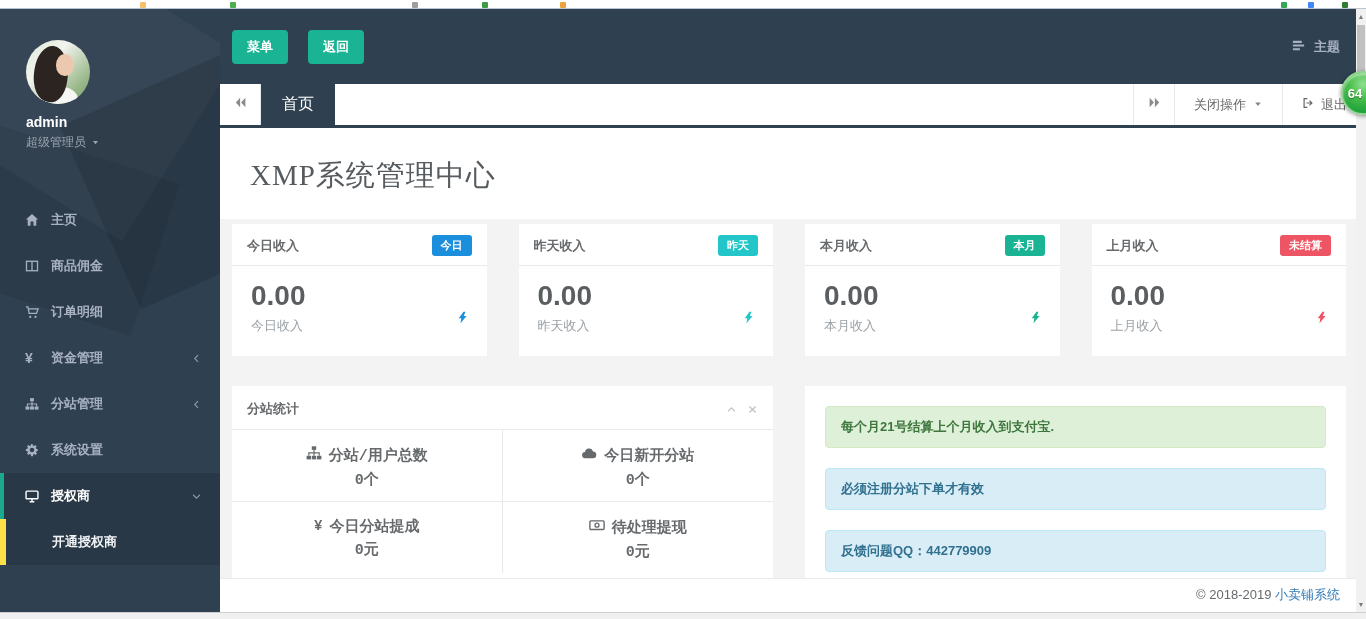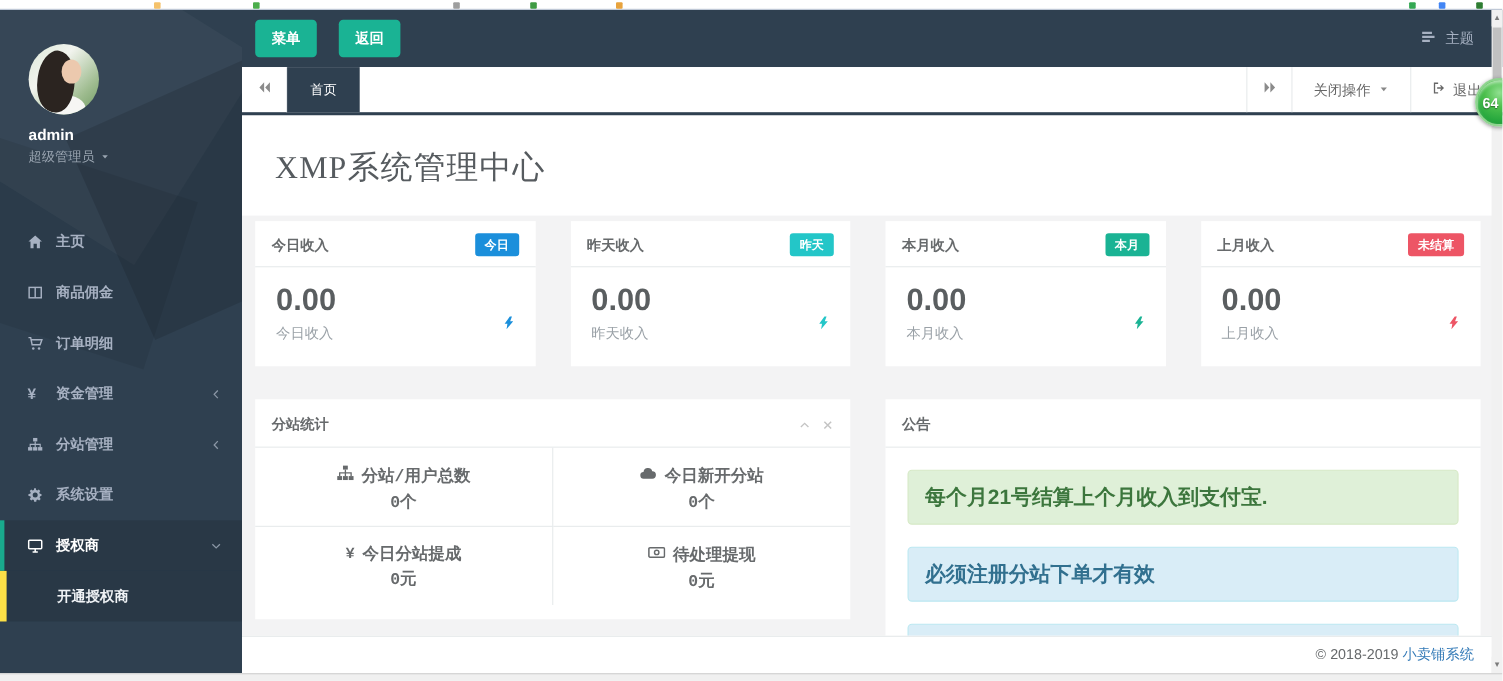--- a/index.html
+++ b/index.html
@@ -35,31 +35,31 @@
   .nav-item .nav-chevron { color:#8a96a5; display:flex; }
   .nav-item .nav-chevron svg { width:11px; height:11px; }
   .nav-item.active { background:#293846; border-left:4px solid #19aa8d; padding-left:21px; color:#ffffff; }
   .nav-item.active .nav-icon { color:#ffffff; }
   .submenu { position:relative; z-index:2; background:#293846; border-left:6px solid #fde047; }
   .sub-item { height:46px; line-height:46px; padding-left:46px; color:#f0f3f6; font-size:13px; font-weight:bold; cursor:pointer; }
   .yen-glyph { font-size:14px; font-weight:bold; line-height:1; }
 
   
   .main { flex:1; display:flex; flex-direction:column; min-width:0; }
-  .topbar { height:52px; background:#2f4050; display:flex; align-items:center; padding:0 26px 0 12px; flex:none; }
+  .topbar { height:75px; background:#2f4050; display:flex; align-items:center; padding:0 26px 0 12px; flex:none; }
   .btn-green { background:#1ab394; color:#fff; border:none; border-radius:4px; font-size:13px; font-weight:bold; padding:8px 15px; margin-right:20px; cursor:pointer; font-family:inherit; }
   .topbar-spacer { flex:1; }
-  .theme-btn { color:#a7b1c2; font-size:13px; display:flex; align-items:center; gap:8px; cursor:pointer; }
+  .theme-btn { color:#a7b1c2; font-size:13px; display:flex; align-items:center; gap:8px; cursor:pointer;font-weight:bold; }
   .theme-btn svg { width:15px; height:15px; }
 
   .tabbar { height:44px; background:#fff; border-bottom:3px solid #2f4050; display:flex; align-items:stretch; flex:none; }
   .tab-scroll { width:41px; display:flex; align-items:center; justify-content:center; color:#8b8b8b; cursor:pointer; border-right:1px solid #e7eaec; }
   .tab-scroll.right { border-right:none; border-left:1px solid #e7eaec; }
   .tab-scroll svg { width:15px; height:15px; }
-  .tab { padding:0 21px; display:flex; align-items:center; font-size:12px; cursor:pointer; color:#555; }
+  .tab { padding:0 21px; display:flex; align-items:center; font-size:16px; cursor:pointer; color:#555; }
   .tab.active { background:#2f4050; color:#fff; }
   .tab-fill { flex:1; }
   .tab-action { display:flex; align-items:center; gap:7px; padding:0 19px; font-size:13px; color:#666; cursor:pointer; border-left:1px solid #e7eaec; }
   .tab-action svg { width:12px; height:12px; }
   .tab-action .caret svg { width:10px; height:10px; color:#888; }
 
   .heading { height:91px; background:#fff; flex:none;font-family:Liberation Serif, serif; }
   .heading h1 { padding:28px 0 0 30px; font-size:29px; font-weight:400; color:#565b5f; letter-spacing:1px; }
 
   .content { flex:1; background:#f3f3f4; padding:5px 20px 0 12px; overflow:hidden; }
@@ -83,21 +83,21 @@
   .panel.stats { height:200px; align-self:flex-start; }
   .stats-grid { display:grid; grid-template-columns:1fr 1fr;font-family:Liberation Mono, monospace; }
   .cell { text-align:center; padding:15px 10px 12px; }
   .cell:nth-child(odd) { border-right:1px solid #e7eaec; }
   .cell:nth-child(-n+2) { border-bottom:1px solid #e7eaec; }
   .cell-label { font-size:15px; font-weight:bold; color:#676a6c; display:flex; align-items:center; justify-content:center; gap:7px; }
   .cell-label svg { width:16px; height:16px; }
   .cell-value { font-size:15px; font-weight:bold; color:#676a6c; margin-top:4px; }
   .panel.notices { height:240px; }
   .notice-list { padding:20px 20px 0; }
-  .alert { padding:11px 15px; border-radius:4px; font-size:19px; font-weight:bold; margin-bottom:20px; border:1px solid transparent; }
+  .alert { padding:11px 15px; border-radius:4px; font-size:13px; font-weight:bold; margin-bottom:20px; border:1px solid transparent; }
   .alert-success { background:#dff0d8; border-color:#d6e9c6; color:#3c763d; }
   .alert-info { background:#d9edf7; border-color:#bce8f1; color:#31708f; }
 
   .footer { height:34px; background:#fff; border-top:1px solid #e7eaec; text-align:right; line-height:32px; padding-right:26px; font-size:13px; color:#676a6c; flex:none; }
   .footer a { color:#337ab7; text-decoration:none; cursor:pointer; }
 
   
   .scrollbar { position:absolute; top:9px; right:0; width:10px; height:603px; background:#f1f1f1; z-index:50; }
   .sb-arrow { position:absolute; left:0; width:10px; height:15px; display:flex; align-items:center; justify-content:center; color:#7b7b7b; font-size:7px; cursor:pointer; background:#f1f1f1; }
   .sb-arrow.up { top:0; }
@@ -408,23 +408,20 @@
                         <circle cx="8" cy="8.2" r="2" fill="none" stroke="currentColor" stroke-width="1.3"></circle>
                       </svg></span>
                     <span>待处理提现</span>
                   </div>
                   <div class="cell-value">0元</div>
                 </div>
               </div>
           </section>
 
           <section class="panel notices">
-            <div class="panel-hd">
-              <span>公告</span>
-            </div>
             <div class="notice-list">
 
                 <div class="alert alert-success">
                   <span>每个月21号结算上个月收入到支付宝.</span>
                 </div>
 
                 <div class="alert alert-info">
                   <span>必须注册分站下单才有效</span>
                 </div>
 

